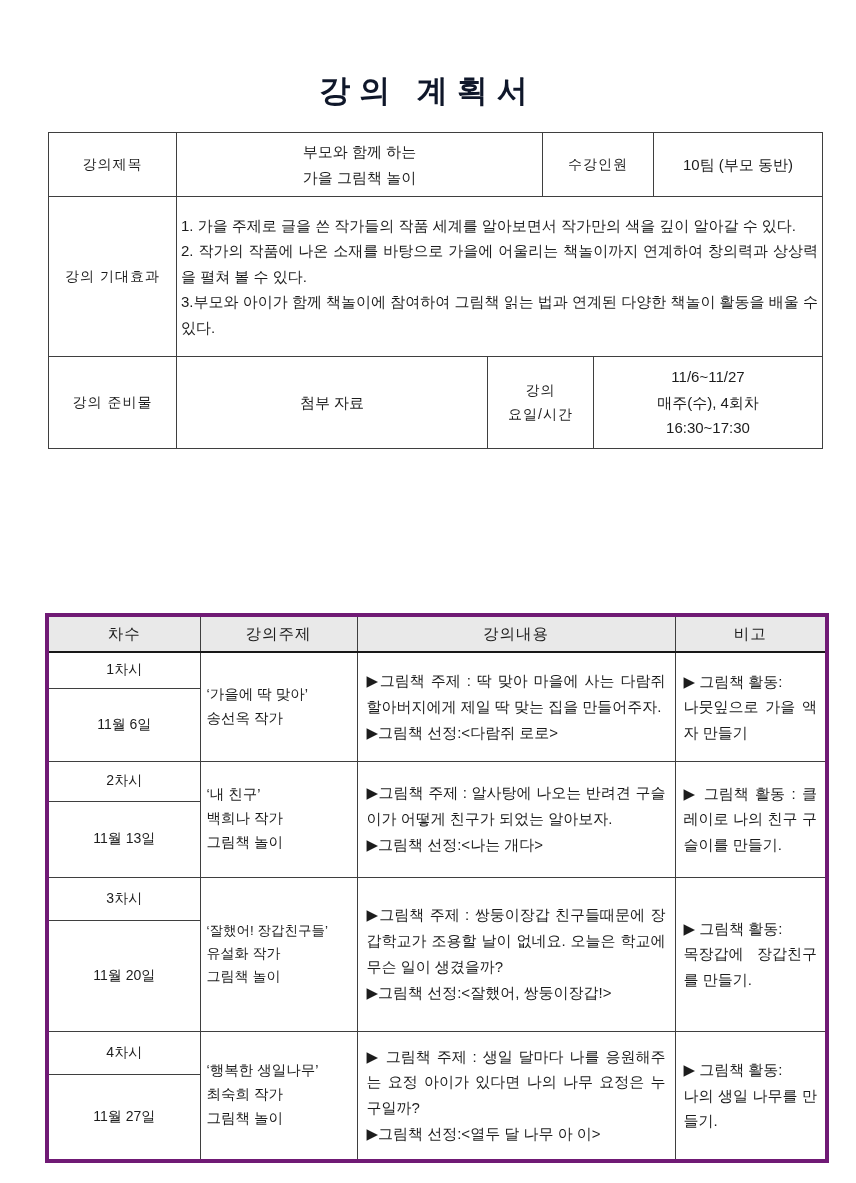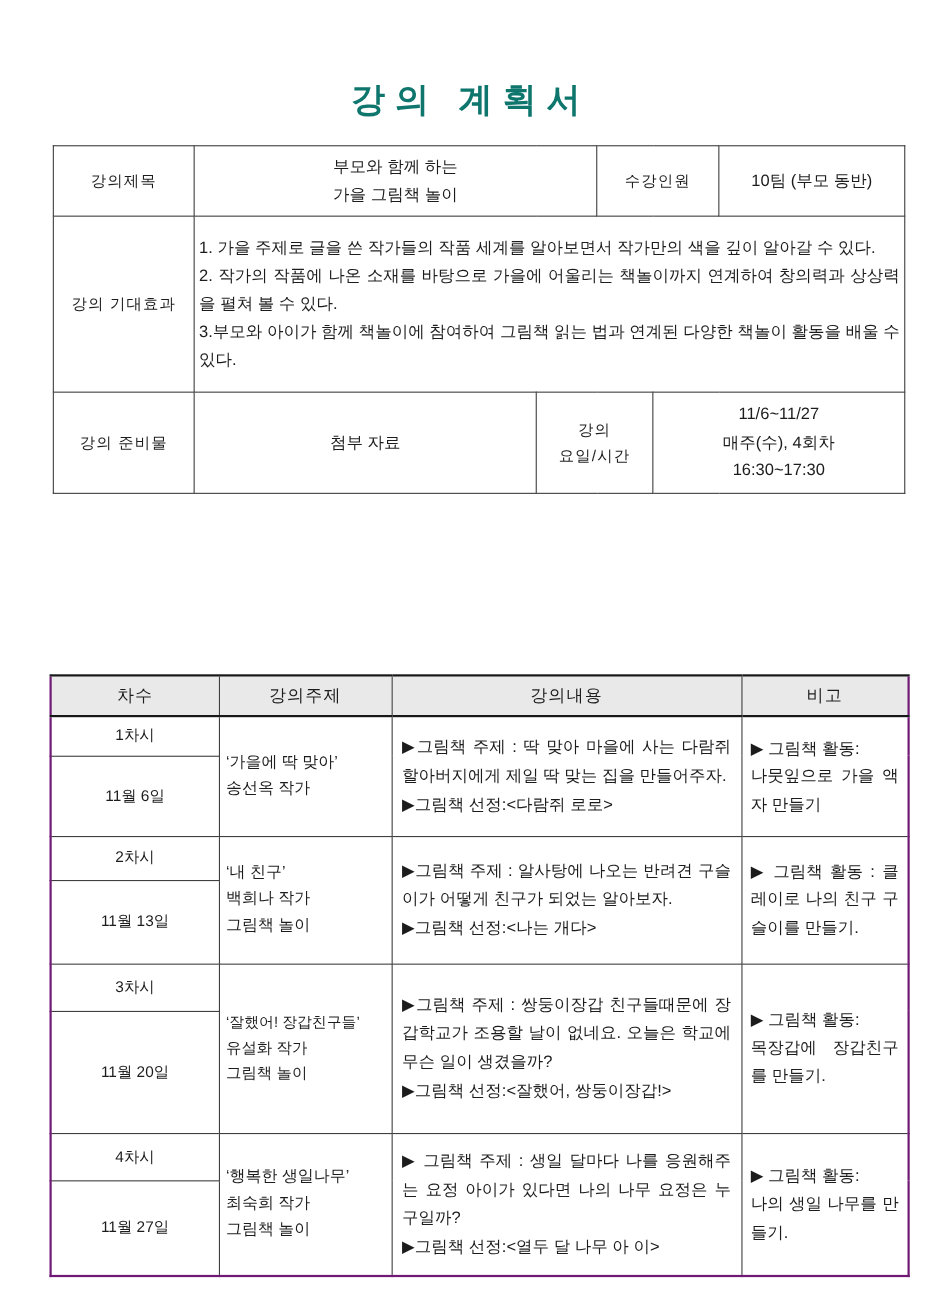--- a/index.html
+++ b/index.html
@@ -1,35 +1,35 @@
 <!DOCTYPE html>
 <html><head>
 <meta charset="utf-8">
 <style>
   html,body{margin:0;padding:0;background:#ffffff;}
   body{font-family:"Liberation Sans","DejaVu Sans",sans-serif;color:#1c1c1c;}
   .page{position:relative;width:856px;height:1183px;background:#ffffff;overflow:hidden;}
 
   .doc-title{position:absolute;top:70px;left:0;width:100%;margin:0;text-align:center;
-             font-size:31px;font-weight:bold;letter-spacing:9px;color:#0f766e;}
+             font-size:31px;font-weight:bold;letter-spacing:9px;color:#0f172a;}
 
   table{border-collapse:collapse;table-layout:fixed;}
   td,th{box-sizing:border-box;}
 
   
   .t1{position:absolute;top:132px;left:48px;width:774px;}
   .t1 td{border:1px solid #3f3f3f;font-size:15px;vertical-align:middle;
          text-align:center;padding:2px 4px;line-height:1.7;}
   .t1 .lbl{font-size:14px;letter-spacing:1px;}
   .pre{white-space:pre-line;}
   .just{text-align:justify;word-break:break-all;padding:8px 12px;line-height:1.78;}
   .just div{text-align:justify;}
 
   
-  .t2{position:absolute;top:613px;left:45px;width:780px;border:2px solid #701a75;}
+  .t2{position:absolute;top:613px;left:45px;width:780px;border:4px solid #701a75;}
   .t2 th{background:#e9e9e9;font-weight:normal;font-size:15.5px;height:37px;
          border:1px solid #3f3f3f;border-top:2px solid #181818;border-bottom:2px solid #181818;
          letter-spacing:1px;}
   .t2 td{border:1px solid #3f3f3f;font-size:15px;vertical-align:middle;padding:2px 6px;}
   .t2 .session{text-align:center;font-size:14px;margin-left:20px;}
   .t2 .date{text-align:center;font-size:14px;}
   .t2 .topic{line-height:1.65;font-size:14.5px;}
   .t2 .content{line-height:1.72;padding:6px 9px;}
   .t2 .content .theme{text-align:justify;word-break:break-all;}
   .t2 .content .sel{text-align:left;word-break:break-all;}

